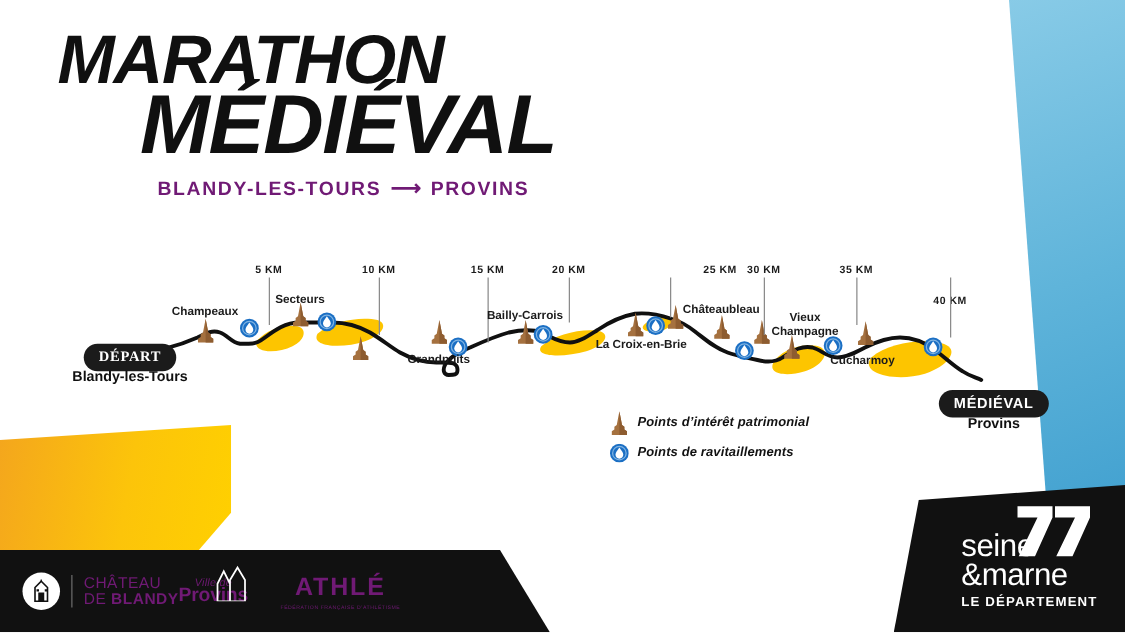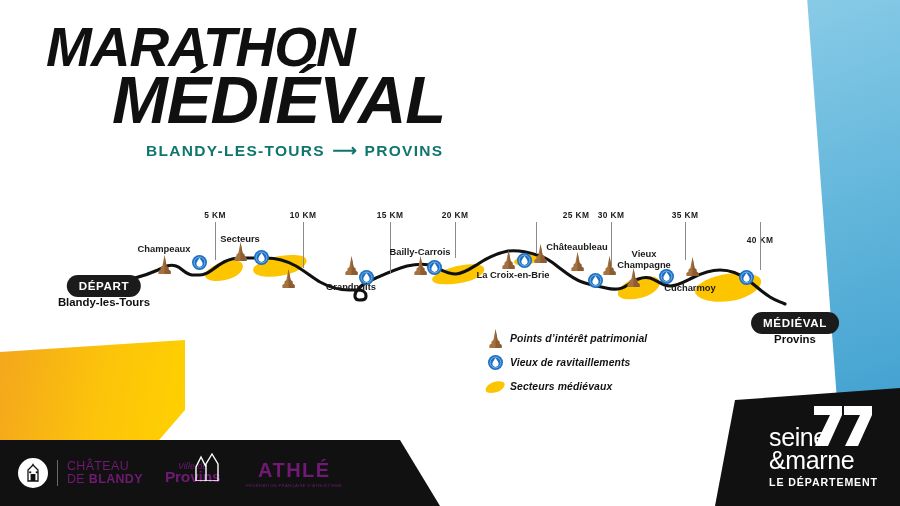--- a/index.html
+++ b/index.html
@@ -15,22 +15,22 @@
   #yellow-wedge{left:0;bottom:66px;width:185px;height:100px;
     background:linear-gradient(100deg,#f4a61d 0%,#fcc40a 55%,#ffd000 100%);
     clip-path:polygon(0% 12%, 100% 0%, 100% 70%, 86% 100%, 0% 100%);}
 
   
   #title-block{position:absolute;left:46px;top:24px;}
   .title-line{font-weight:bold;letter-spacing:-1px;color:#101010;
     font-style:italic;line-height:.86;}
   #title-1{font-size:55px;}
   #title-2{font-size:67px;margin-left:66px;}
-  #subtitle{margin-left:100px;margin-top:11px;font-size:15.5px;font-weight:bold;
-    letter-spacing:1.3px;color:#0f766e;white-space:nowrap;}
+  #subtitle{margin-left:80px;margin-top:11px;font-size:15.5px;font-weight:bold;
+    letter-spacing:1.3px;color:#701a75;white-space:nowrap;}
   #subtitle .arrow{font-size:17px;letter-spacing:0;padding:0 2px;}
 
   
   #course{position:absolute;left:0;top:196px;width:896px;height:160px;}
   #course-svg{position:absolute;left:0;top:0;}
 
   .km-label{position:absolute;font-size:8.4px;font-weight:bold;color:#1b1b1b;
     letter-spacing:.4px;white-space:nowrap;transform:translateX(-50%);}
   .km-tick{position:absolute;width:1px;background:#8b8b8b;}
 
@@ -58,21 +58,21 @@
     display:flex;align-items:center;}
   .sp{display:flex;align-items:center;color:#701a75;}
   #sp-blandy{margin-left:18px;}
   #blandy-seal{width:30px;height:30px;border-radius:50%;background:#ffffff;
     display:flex;align-items:center;justify-content:center;}
   #blandy-div{width:1px;height:26px;background:#6a6a6a;margin:0 9px;}
   .blandy-txt{line-height:1.02;}
   .blandy-l1{font-size:12.4px;letter-spacing:.4px;}
   .blandy-l2{font-size:12.4px;letter-spacing:.4px;}
   .blandy-l2 b{font-weight:bold;}
-  #sp-provins{margin-left:22px;position:relative;align-items:flex-end;}
+  #sp-provins{position:relative;align-items:flex-end;}
   .prov-l1{font-size:8.6px;font-style:italic;letter-spacing:.2px;margin-left:13px;}
   .prov-l2{font-size:15.5px;font-weight:bold;letter-spacing:-.2px;margin-top:-3px;}
   #sp-athle{margin-left:26px;text-align:center;}
   .athle-w{font-size:20px;font-weight:bold;letter-spacing:1.5px;}
   .athle-s{font-size:4.1px;letter-spacing:.45px;margin-top:1px;}
 
   
   #sem{position:absolute;right:0;bottom:0;width:185px;height:118px;background:#111111;
     clip-path:polygon(20px 12px, 185px 0, 185px 118px, 0 118px);}
   #sem-inner{position:absolute;right:22px;bottom:18px;color:#ffffff;text-align:left;}
@@ -206,21 +206,21 @@
         <div class="town" style="left: 164px; top: 48px;">Champeaux</div>
         <div class="town" style="left: 240px; top: 38px;">Secteurs</div>
         <div class="town" style="left: 351px; top: 86px;">Grandpuits</div>
         <div class="town" style="left: 420px; top: 51px;">Bailly-Carrois</div>
         <div class="town" style="left: 513px; top: 74px;">La Croix-en-Brie</div>
         <div class="town" style="left: 577px; top: 46px;">Châteaubleau</div>
         <div class="town" style="left: 644px; top: 53px;"><span>Vieux</span><br><span>Champagne</span></div>
         <div class="town" style="left: 690px; top: 87px;">Cucharmoy</div>
       </div>
 
-    <div class="endbadge" style="left:104px;top:79px;">DÉPART</div>
+    <div class="endbadge" style="left:104px;top:79px;font-family:Liberation Serif, serif;">DÉPART</div>
     <div class="endcity" style="left:104px;top:100px;">Blandy-les-Tours</div>
 
     <div class="endbadge" style="left:795px;top:116px;">MÉDIÉVAL</div>
     <div class="endcity" style="left:795px;top:137px;">Provins</div>
   </div>
 
   <div id="legend">
 
     <div class="legend-row">
       <span class="legend-ico">
@@ -233,31 +233,23 @@
     </div>
 
     <div class="legend-row">
       <span class="legend-ico">
         <svg width="15" height="15" viewBox="0 0 15 15">
           <circle cx="7.5" cy="7.5" r="7.5" fill="#1b6fc4"></circle>
           <circle cx="7.5" cy="7.5" r="5.4" fill="none" stroke="#7fb3e2" stroke-width="1"></circle>
           <path d="M7.5 3 C9.6 5.9 10.6 7.3 10.6 8.8 C10.6 10.6 9.2 11.9 7.5 11.9 C5.8 11.9 4.4 10.6 4.4 8.8 C4.4 7.3 5.4 5.9 7.5 3 Z" fill="#ffffff"></path>
         </svg>
       </span>
-      <span class="legend-text">Vieux de ravitaillements</span>
-    </div>
-
-    <div class="legend-row">
-      <span class="legend-ico">
-        <svg width="22" height="13" viewBox="0 0 22 13">
-          <path d="M2 8 C5 2 14 0 19 2 C23 4 19 10 13 12 C6 14 0 13 2 8 Z" fill="#fdc500"></path>
-        </svg>
-      </span>
-      <span class="legend-text">Secteurs médiévaux</span>
-    </div>
+      <span class="legend-text">Points de ravitaillements</span>
+    </div>
+
   </div>
 
   <div id="bottombar"></div>
   <div id="sponsors">
 
     <div class="sp" id="sp-blandy">
       <span id="blandy-seal">
         <svg width="22" height="22" viewBox="0 0 22 22">
           <path d="M11 3 L16 8 L16 19 L6 19 L6 8 Z" fill="none" stroke="#111" stroke-width="1.3"></path>
           <rect x="8.6" y="12" width="4.8" height="7" fill="#111"></rect>

